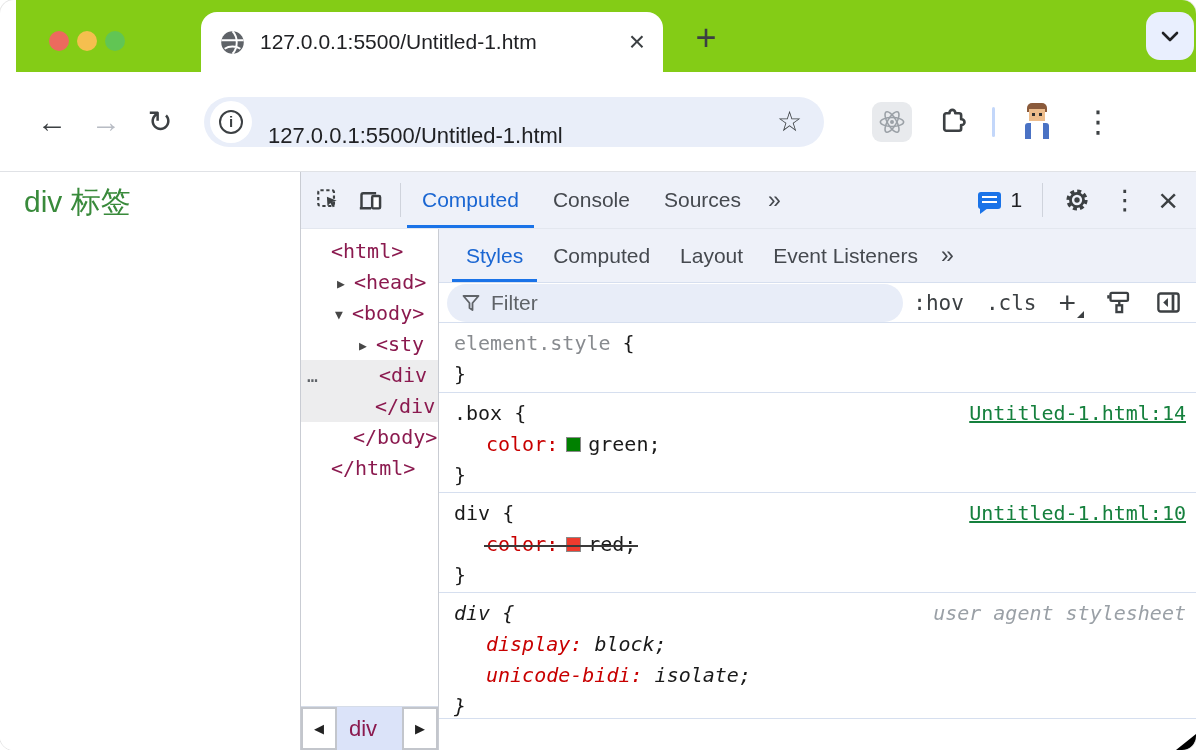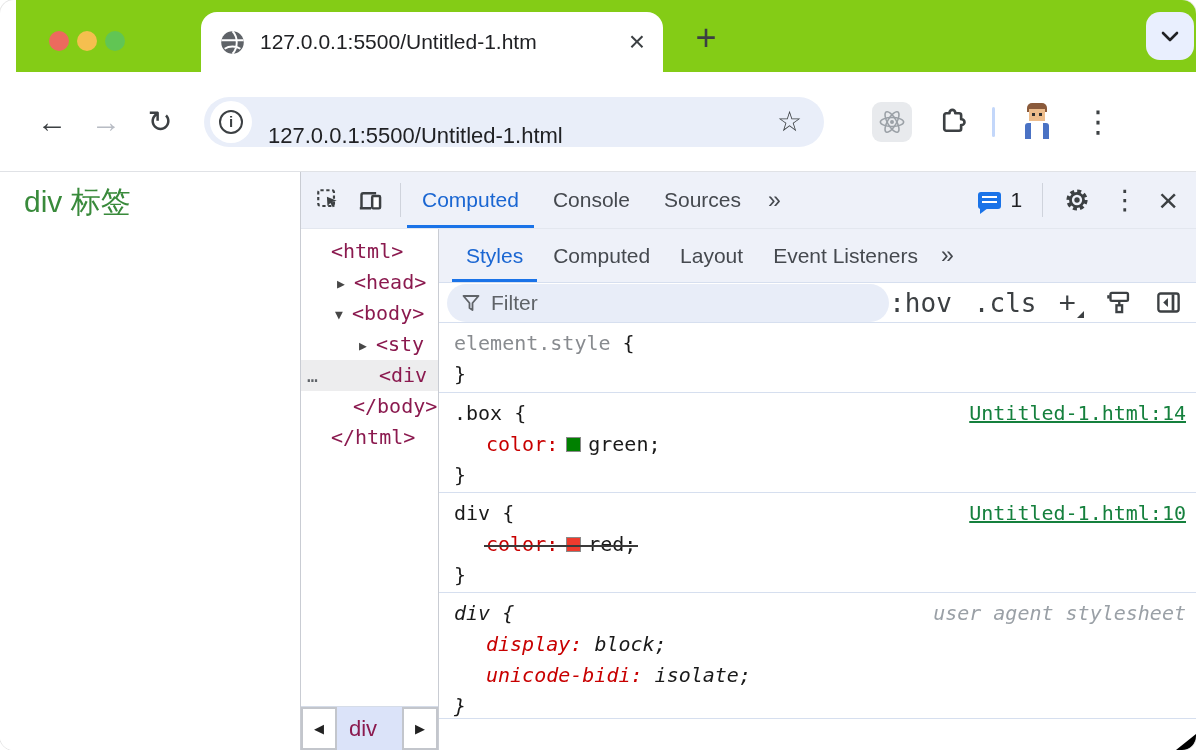--- a/index.html
+++ b/index.html
@@ -88,21 +88,21 @@
   .sp-tab { display:flex; align-items:center; padding:0 15px; font-size:21px; color:#45494f; position:relative; }
   .sp-tab.active { color:#1a66d2; }
   .sp-tab.active::after { content:''; position:absolute; left:1px; right:1px; bottom:0; height:3px; background:#1a73e8; }
   .sp-more { display:flex; align-items:center; font-size:23px; color:#45494f; padding:0 8px; }
   .sp-filter { height:40px; display:flex; align-items:center; border-bottom:1px solid #d6dfef; padding:0 14px 0 8px; }
   .filter-pill { width:456px; height:38px; border-radius:19px; background:#e8edf8; display:flex; align-items:center; padding:0 14px; gap:10px; }
   .filter-input { border:none; outline:none; background:transparent; font-size:21px; color:#202124; width:100%;
          font-family:"Liberation Sans", sans-serif; }
   .filter-input::placeholder { color:#5f6368; opacity:1; }
   .sp-toggles { margin-left:auto; display:flex; align-items:center; gap:22px; }
-  .tg-text { font-size:26px; color:#3c4043; font-family:"DejaVu Sans Mono", monospace; }
+  .tg-text { font-size:21px; color:#3c4043; font-family:"DejaVu Sans Mono", monospace; }
   .plus-btn { position:relative; font-size:30px; font-weight:300; color:#3c4043; padding-right:8px; }
   .plus-btn::after { content:''; position:absolute; right:0; bottom:2px; border-left:7px solid transparent; border-bottom:7px solid #3c4043; }
   
   .sec { border-bottom:1px solid #d6dfef; padding:5px 10px 4px 15px; font-family:"DejaVu Sans Mono", monospace;
          font-size:20px; color:#1a1a1a; line-height:31px; }
   .rule-head { display:flex; justify-content:space-between; }
   .sel-gray { color:#888b8f; }
   .src-link { color:#15803d; text-decoration:underline; white-space:nowrap; }
   .prop-line { padding-left:32px; }
   .prop { color:#c80000; }
@@ -237,20 +237,21 @@
       </div>
 
       <div class="dt-body">
 
         <div class="tree">
           <div class="trow" style="padding-left:30px;"><span>&lt;html&gt;</span></div>
           <div class="trow" style="padding-left:36px;"><span class="tarrow">▶</span><span>&lt;head&gt;</span></div>
           <div class="trow" style="padding-left:34px;"><span class="tarrow">▼</span><span>&lt;body&gt;</span></div>
           <div class="trow" style="padding-left:58px;"><span class="tarrow">▶</span><span>&lt;sty</span></div>
           <div class="trow sel" style="padding-left:78px;"><span class="tdots">…</span><span>&lt;div</span></div>
+          <div class="trow sel" style="padding-left:74px;"><span>&lt;/div</span></div>
           <div class="trow" style="padding-left:52px;"><span>&lt;/body&gt;</span></div>
           <div class="trow" style="padding-left:30px;"><span>&lt;/html&gt;</span></div>
         </div>
 
         <div class="crumbbar">
           <span class="crumb-btn">◀</span>
           <span class="crumb">div</span>
           <span class="crumb-btn">▶</span>
         </div>
 

